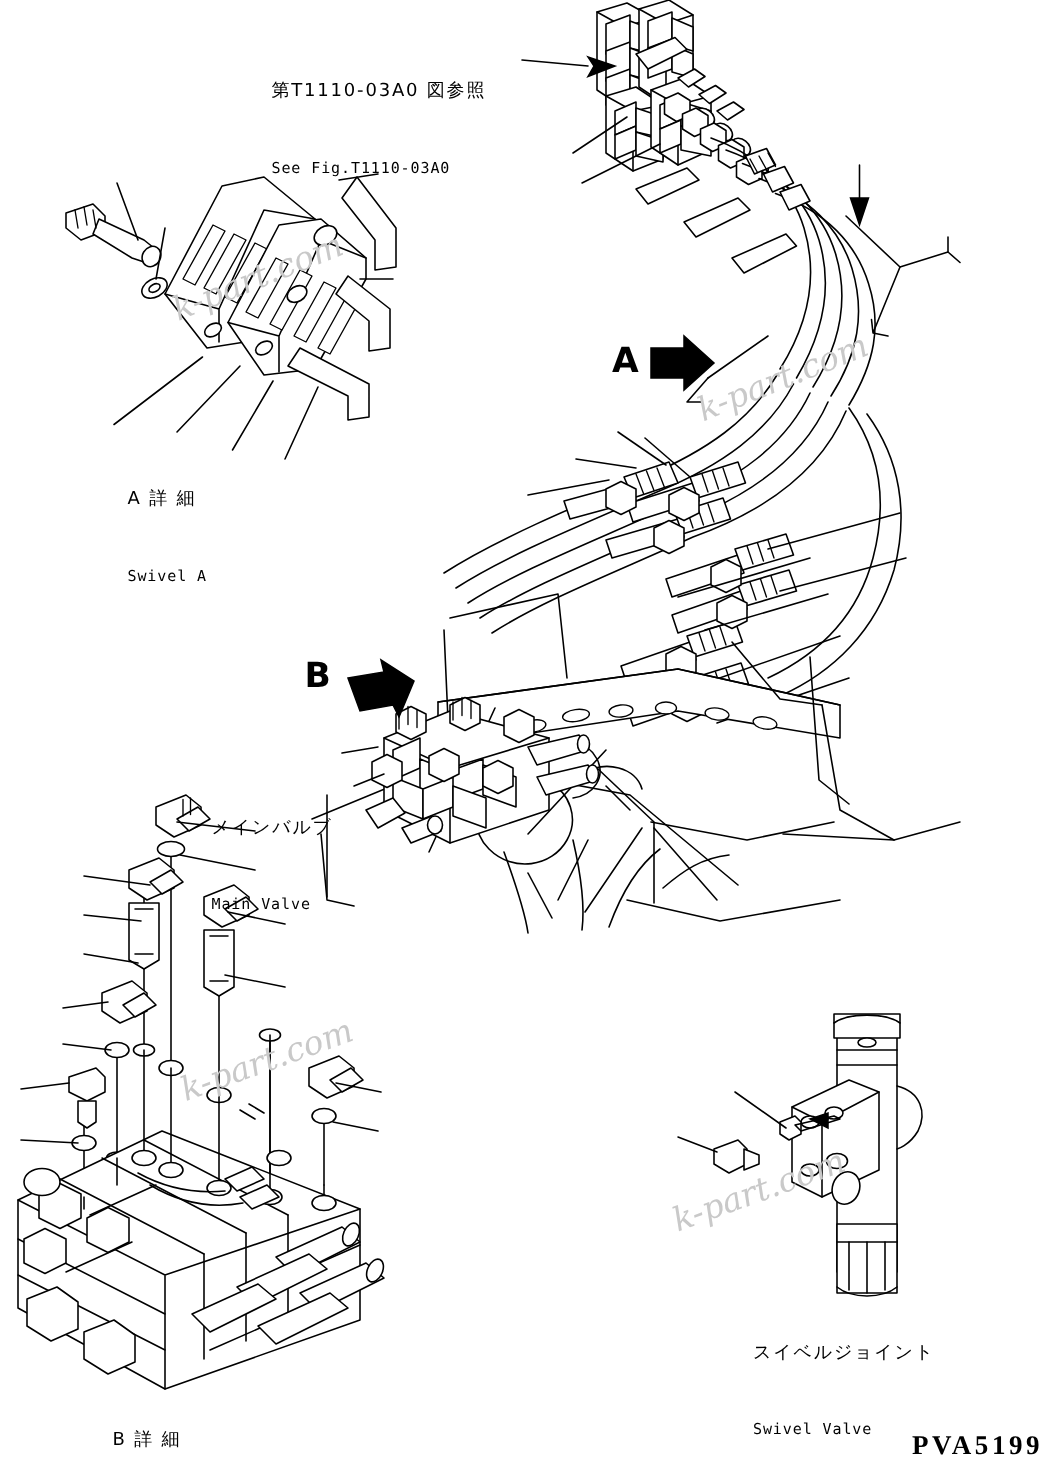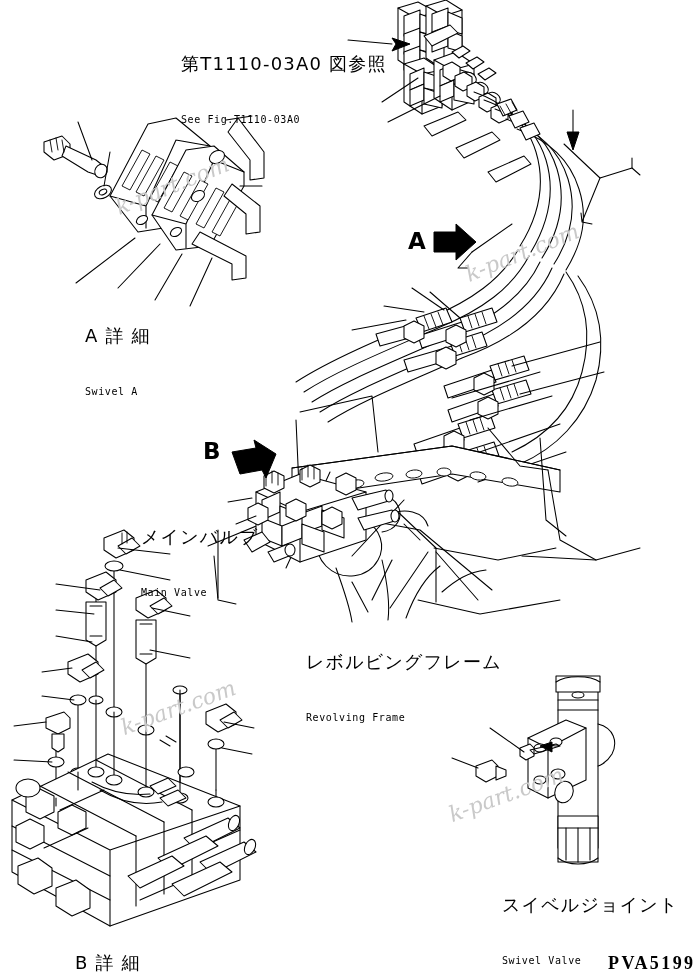--- a/index.html
+++ b/index.html
@@ -1,21 +1,21 @@
 <!DOCTYPE html>
 <html><head>
 <meta charset="utf-8">
 <style>
   html,body{margin:0;padding:0;background:#fff;}
   body{width:697px;height:976px;position:relative;overflow:hidden;
        font-family:"DejaVu Sans Mono","Liberation Mono",monospace;color:#000;}
   #sheet{position:absolute;inset:0;width:697px;height:976px;}
   svg.layer{position:absolute;left:0;top:0;width:697px;height:976px;overflow:visible;}
   .lbl{position:absolute;white-space:pre;line-height:1.22;}
-  .jp{font-family:"DejaVu Sans","Liberation Sans",sans-serif;font-size:18px;letter-spacing:1.2px;}
+  .jp{font-family:"DejaVu Sans","Liberation Sans",sans-serif;font-size:12px;letter-spacing:1.2px;}
   .en{font-family:"DejaVu Sans Mono","Liberation Mono",monospace;font-size:10px;letter-spacing:0.6px;}
   .bigmark{position:absolute;font-family:"DejaVu Sans","Liberation Sans",sans-serif;
            font-size:23px;font-weight:700;}
   .partno{position:absolute;font-family:Liberation Serif, serif;
           font-size:18px;letter-spacing:2.4px;font-weight:700;}
   .wm{position:absolute;color:#c9c9c9;font-family:"DejaVu Serif","Liberation Serif",serif;
       font-size:22px;font-style:italic;white-space:nowrap;pointer-events:none;user-select:none;}
   .ln{fill:none;stroke:#000;stroke-width:1.05;stroke-linecap:round;stroke-linejoin:round;}
   .ln-t{fill:none;stroke:#000;stroke-width:0.9;stroke-linecap:round;stroke-linejoin:round;}
   .fl{fill:#fff;stroke:#000;stroke-width:1.05;stroke-linejoin:round;}
@@ -442,29 +442,25 @@
 
 
   <div class="bigmark" style="left:408px;top:228px;">A</div>
   <div class="bigmark" style="left:203px;top:438px;">B</div>
 
   <div class="lbl" style="left:85px;top:286px;">
     <div class="jp">A 詳 細</div>
     <div class="en">Swivel A</div>
   </div>
 
-  <div class="lbl" style="left:141px;top:487px;">
+  <div class="lbl" style="left:141px;top:505px;">
     <div class="jp">メインバルブ</div>
     <div class="en">Main Valve</div>
   </div>
 
-  <div class="lbl" style="left:306px;top:612px;">
-    <div class="jp">レボルビングフレーム</div>
-    <div class="en">Revolving Frame</div>
-  </div>
 
   <div class="lbl" style="left:502px;top:855px;">
     <div class="jp">スイベルジョイント</div>
     <div class="en">Swivel Valve</div>
   </div>
 
   <div class="lbl" style="left:75px;top:913px;">
     <div class="jp">B 詳 細</div>
     
   </div>

